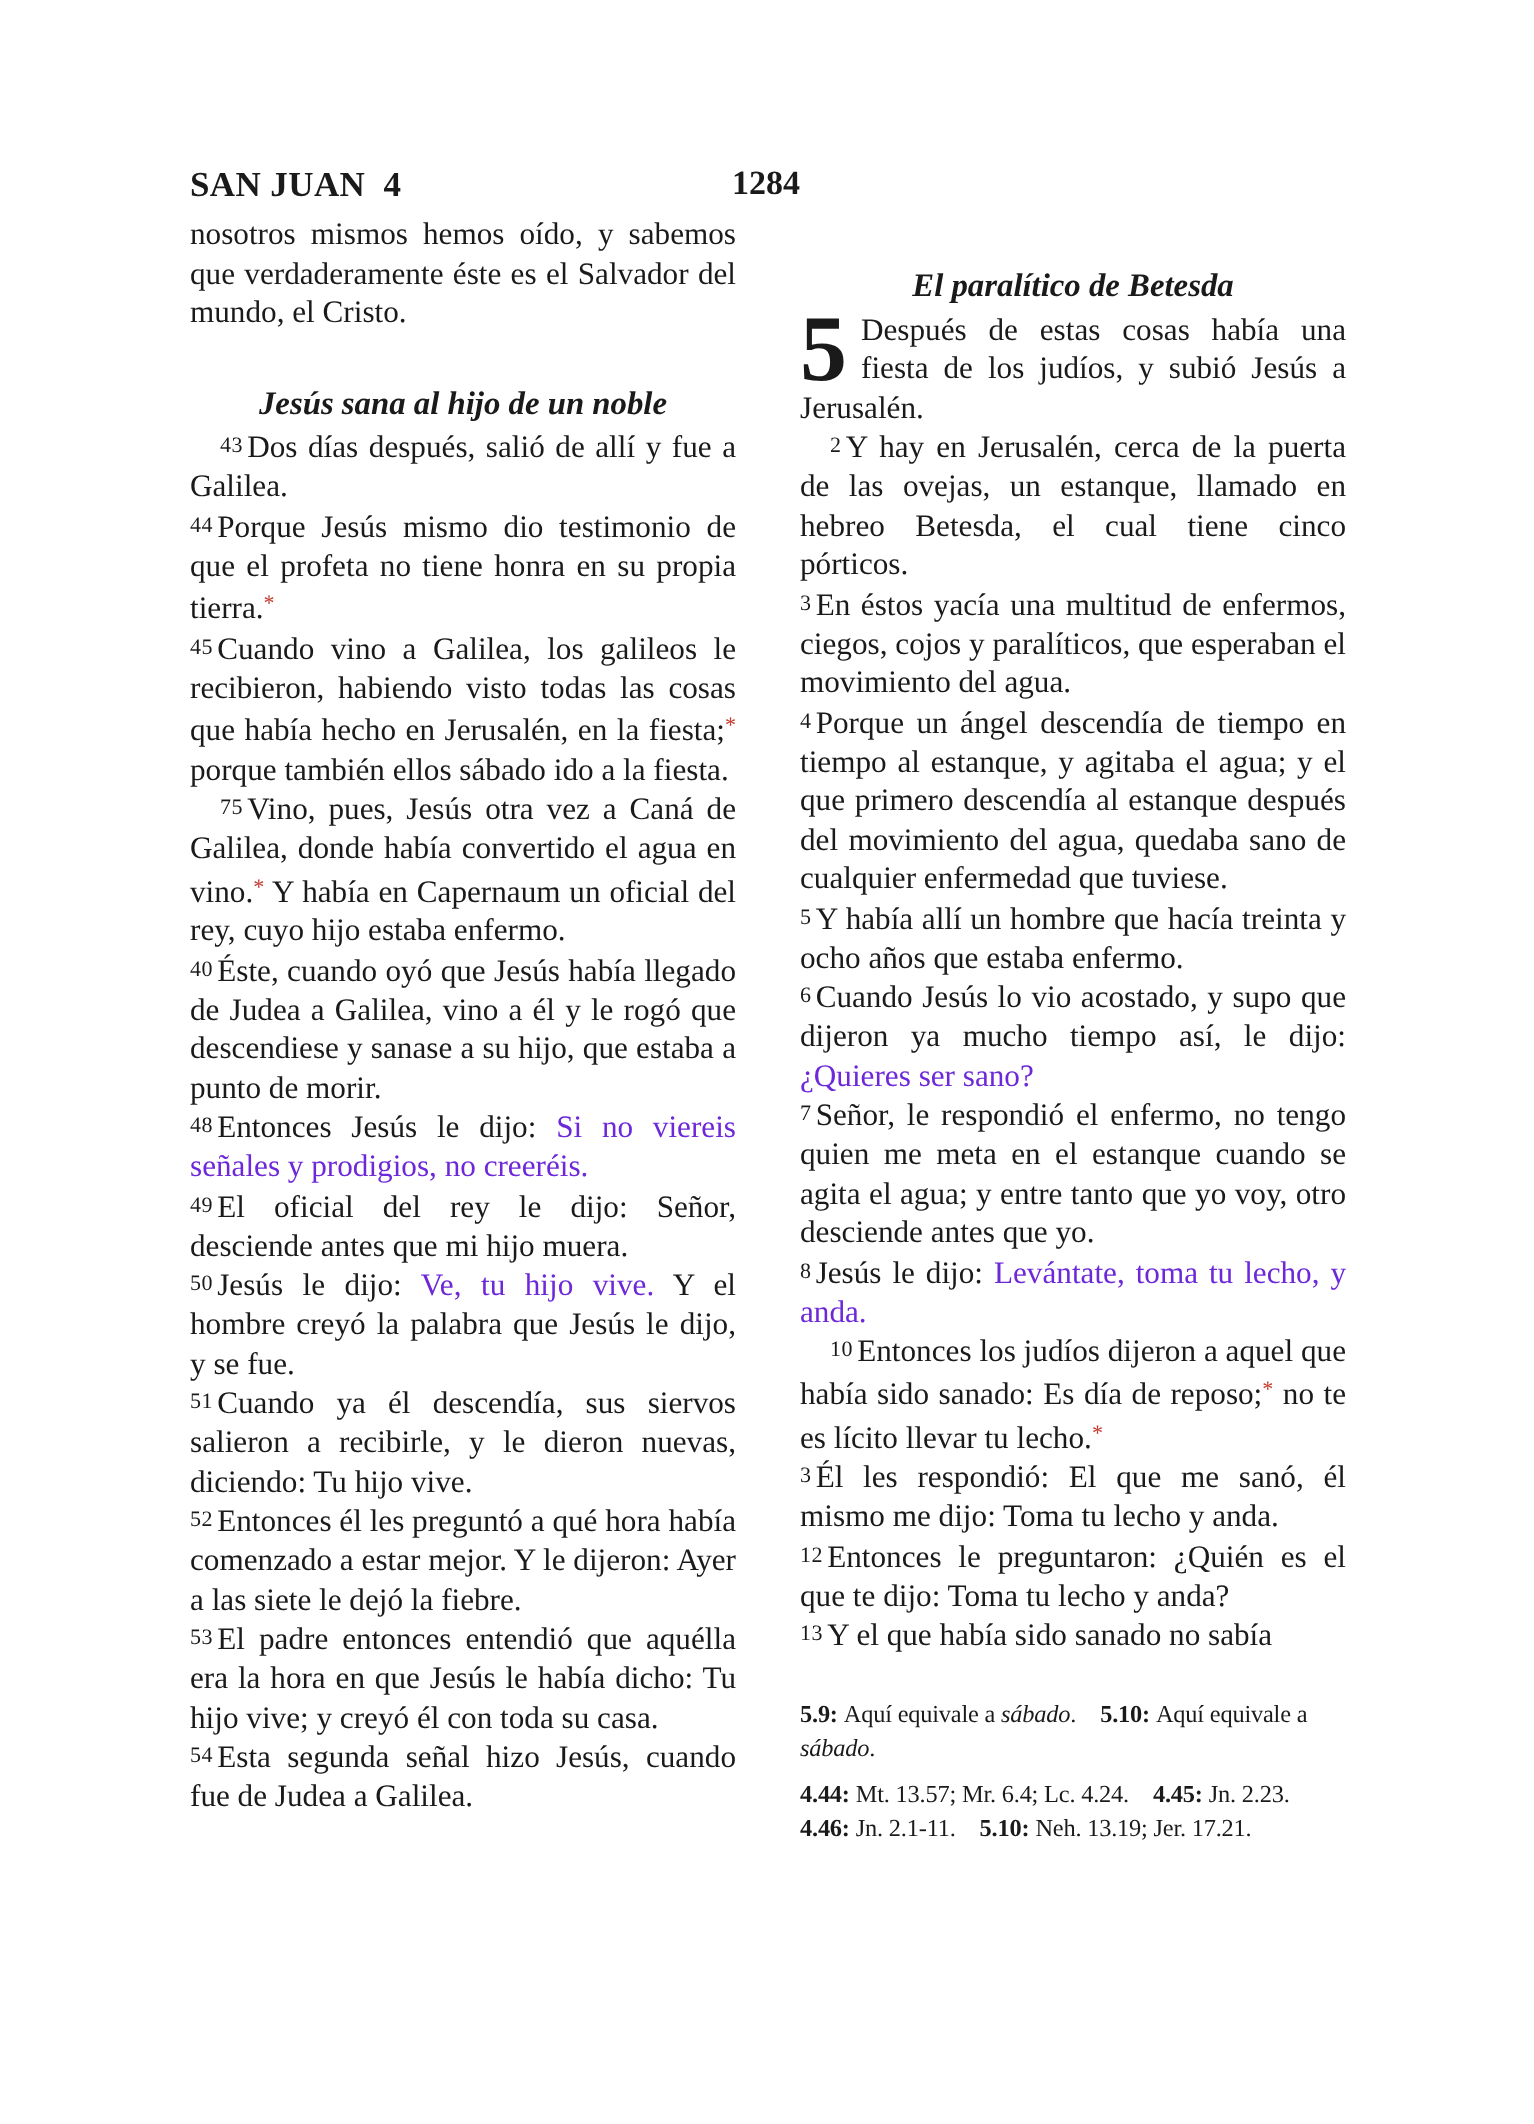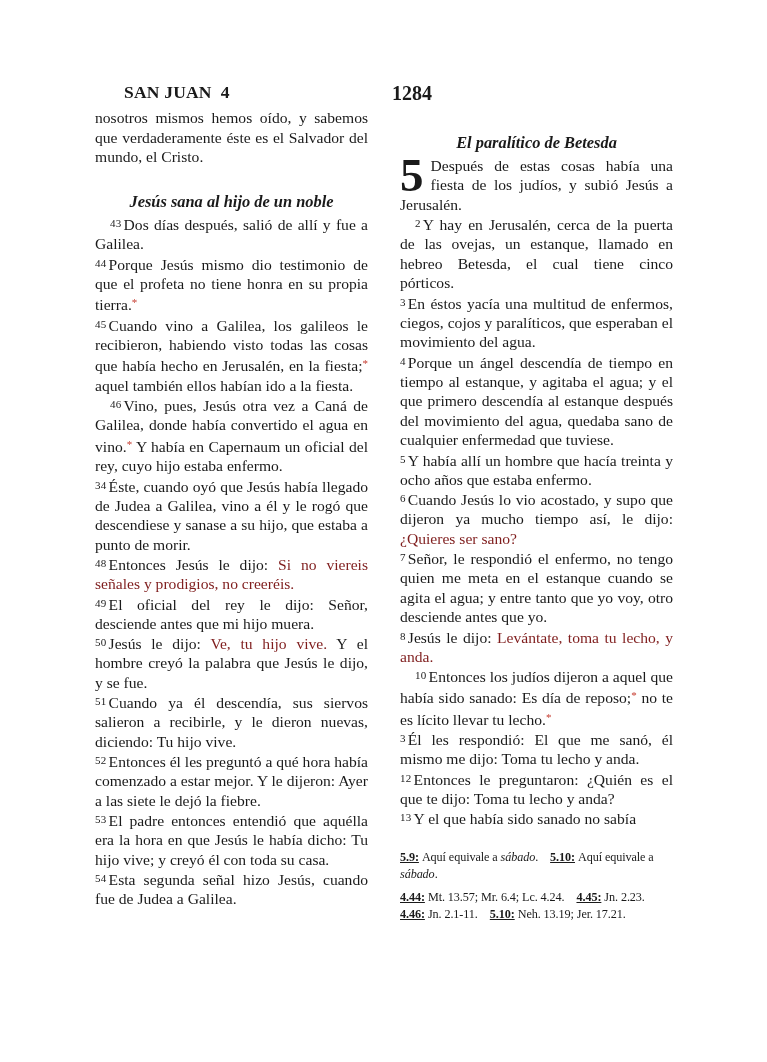--- a/index.html
+++ b/index.html
@@ -6,25 +6,25 @@
   .page {
     position:relative;
     width:767px; height:1062px;
     margin:0 auto;
     background:#ffffff;
     font-family:"Liberation Serif", serif;
     color:#1a1a1a;
     overflow:hidden;
   }
   .content { position:absolute; left:95px; top:82px; width:578px; }
-  .hdr { position:relative; height:22px;margin-left:29px; }
+  .hdr { position:relative; height:22px; }
   .hdr-book { font-weight:bold; font-size:17.5px; letter-spacing:0.2px; white-space:pre; }
   .hdr-page {
     position:absolute; left:288px; top:0; transform:translateX(-50%);
-    font-weight:bold; font-size:20px;
+    font-weight:bold; font-size:17px;
   }
   .cols { display:flex; gap:32px; margin-top:4px;justify-content:center; }
   .col {
     width:273px; flex:0 0 273px;
     text-align:justify;
     font-size:15.6px; line-height:19.5px;
   }
   p.verse { margin:0; }
   p.verse.indent { text-indent:15px; }
   .vnum {
@@ -39,53 +39,53 @@
     margin:25px 0 3px 0;
   }
   .col > .heading:first-child { margin-top:0; }
   .dropcap {
     float:left;
     font-weight:bold;
     font-size:47px; line-height:34px;
     height:37px;
     padding:2px 7px 0 0;
   }
-  .red { color:#7f1d1d; }
+  .red { color:#6d28d9; }
   .star { color:#c5392d; font-size:11px; vertical-align:4px; }
   .it { font-style:italic; }
   .footnotes {
     margin-top:21px;
     font-size:12.2px; line-height:16.5px;
     letter-spacing:-0.1px;
     text-align:left;
   }
   .fn-group { margin:0; }
   .fn-group.space-after { margin-bottom:7px; }
   .fn-note { margin-right:12px; }
   .fn-note:last-child { margin-right:0; }
-  .fn-ref { font-weight:bold; padding-right:3px;text-decoration:underline; }
+  .fn-ref { font-weight:bold; padding-right:3px; }
 </style>
 </head>
 <body>
 
 <div class="page">
   <div class="content">
     <div class="hdr">
       <span class="hdr-book">SAN JUAN&nbsp; 4</span>
       <span class="hdr-page">1284</span>
     </div>
     <div class="cols">
       <div class="col">
           <p class="verse"><span>nosotros mismos hemos oído, y sabemos que verdaderamente éste es el Salvador del mundo, el Cristo.</span></p>
           <div class="heading">Jesús sana al hijo de un noble</div>
           <p class="verse indent"><span class="vnum">43</span><span>Dos días después, salió de allí y fue a Galilea.</span></p>
           <p class="verse"><span class="vnum">44</span><span>Porque Jesús mismo dio testimonio de que el profeta no tiene honra en su propia tierra.</span><span class="star">*</span></p>
-          <p class="verse"><span class="vnum">45</span><span>Cuando vino a Galilea, los galileos le recibieron, habiendo visto todas las cosas que había hecho en Jerusalén, en la fiesta;</span><span class="star">*</span><span> aquel también ellos habían ido a la fiesta.</span></p>
-          <p class="verse indent"><span class="vnum">46</span><span>Vino, pues, Jesús otra vez a Caná de Galilea, donde había convertido el agua en vino.</span><span class="star">*</span><span> Y había en Capernaum un oficial del rey, cuyo hijo estaba enfermo.</span></p>
-          <p class="verse"><span class="vnum">34</span><span>Éste, cuando oyó que Jesús había llegado de Judea a Galilea, vino a él y le rogó que descendiese y sanase a su hijo, que estaba a punto de morir.</span></p>
+          <p class="verse"><span class="vnum">45</span><span>Cuando vino a Galilea, los galileos le recibieron, habiendo visto todas las cosas que había hecho en Jerusalén, en la fiesta;</span><span class="star">*</span><span> porque también ellos sábado ido a la fiesta.</span></p>
+          <p class="verse indent"><span class="vnum">75</span><span>Vino, pues, Jesús otra vez a Caná de Galilea, donde había convertido el agua en vino.</span><span class="star">*</span><span> Y había en Capernaum un oficial del rey, cuyo hijo estaba enfermo.</span></p>
+          <p class="verse"><span class="vnum">40</span><span>Éste, cuando oyó que Jesús había llegado de Judea a Galilea, vino a él y le rogó que descendiese y sanase a su hijo, que estaba a punto de morir.</span></p>
           <p class="verse"><span class="vnum">48</span><span>Entonces Jesús le dijo: </span><span class="red">Si no viereis señales y prodigios, no creeréis.</span></p>
           <p class="verse"><span class="vnum">49</span><span>El oficial del rey le dijo: Señor, desciende antes que mi hijo muera.</span></p>
           <p class="verse"><span class="vnum">50</span><span>Jesús le dijo: </span><span class="red">Ve, tu hijo vive.</span><span> Y el hombre creyó la palabra que Jesús le dijo, y se fue.</span></p>
           <p class="verse"><span class="vnum">51</span><span>Cuando ya él descendía, sus siervos salieron a recibirle, y le dieron nuevas, diciendo: Tu hijo vive.</span></p>
           <p class="verse"><span class="vnum">52</span><span>Entonces él les preguntó a qué hora había comenzado a estar mejor. Y le dijeron: Ayer a las siete le dejó la fiebre.</span></p>
           <p class="verse"><span class="vnum">53</span><span>El padre entonces entendió que aquélla era la hora en que Jesús le había dicho: Tu hijo vive; y creyó él con toda su casa.</span></p>
           <p class="verse"><span class="vnum">54</span><span>Esta segunda señal hizo Jesús, cuando fue de Judea a Galilea.</span></p>
         </div>
       <div class="col">
         <div>

